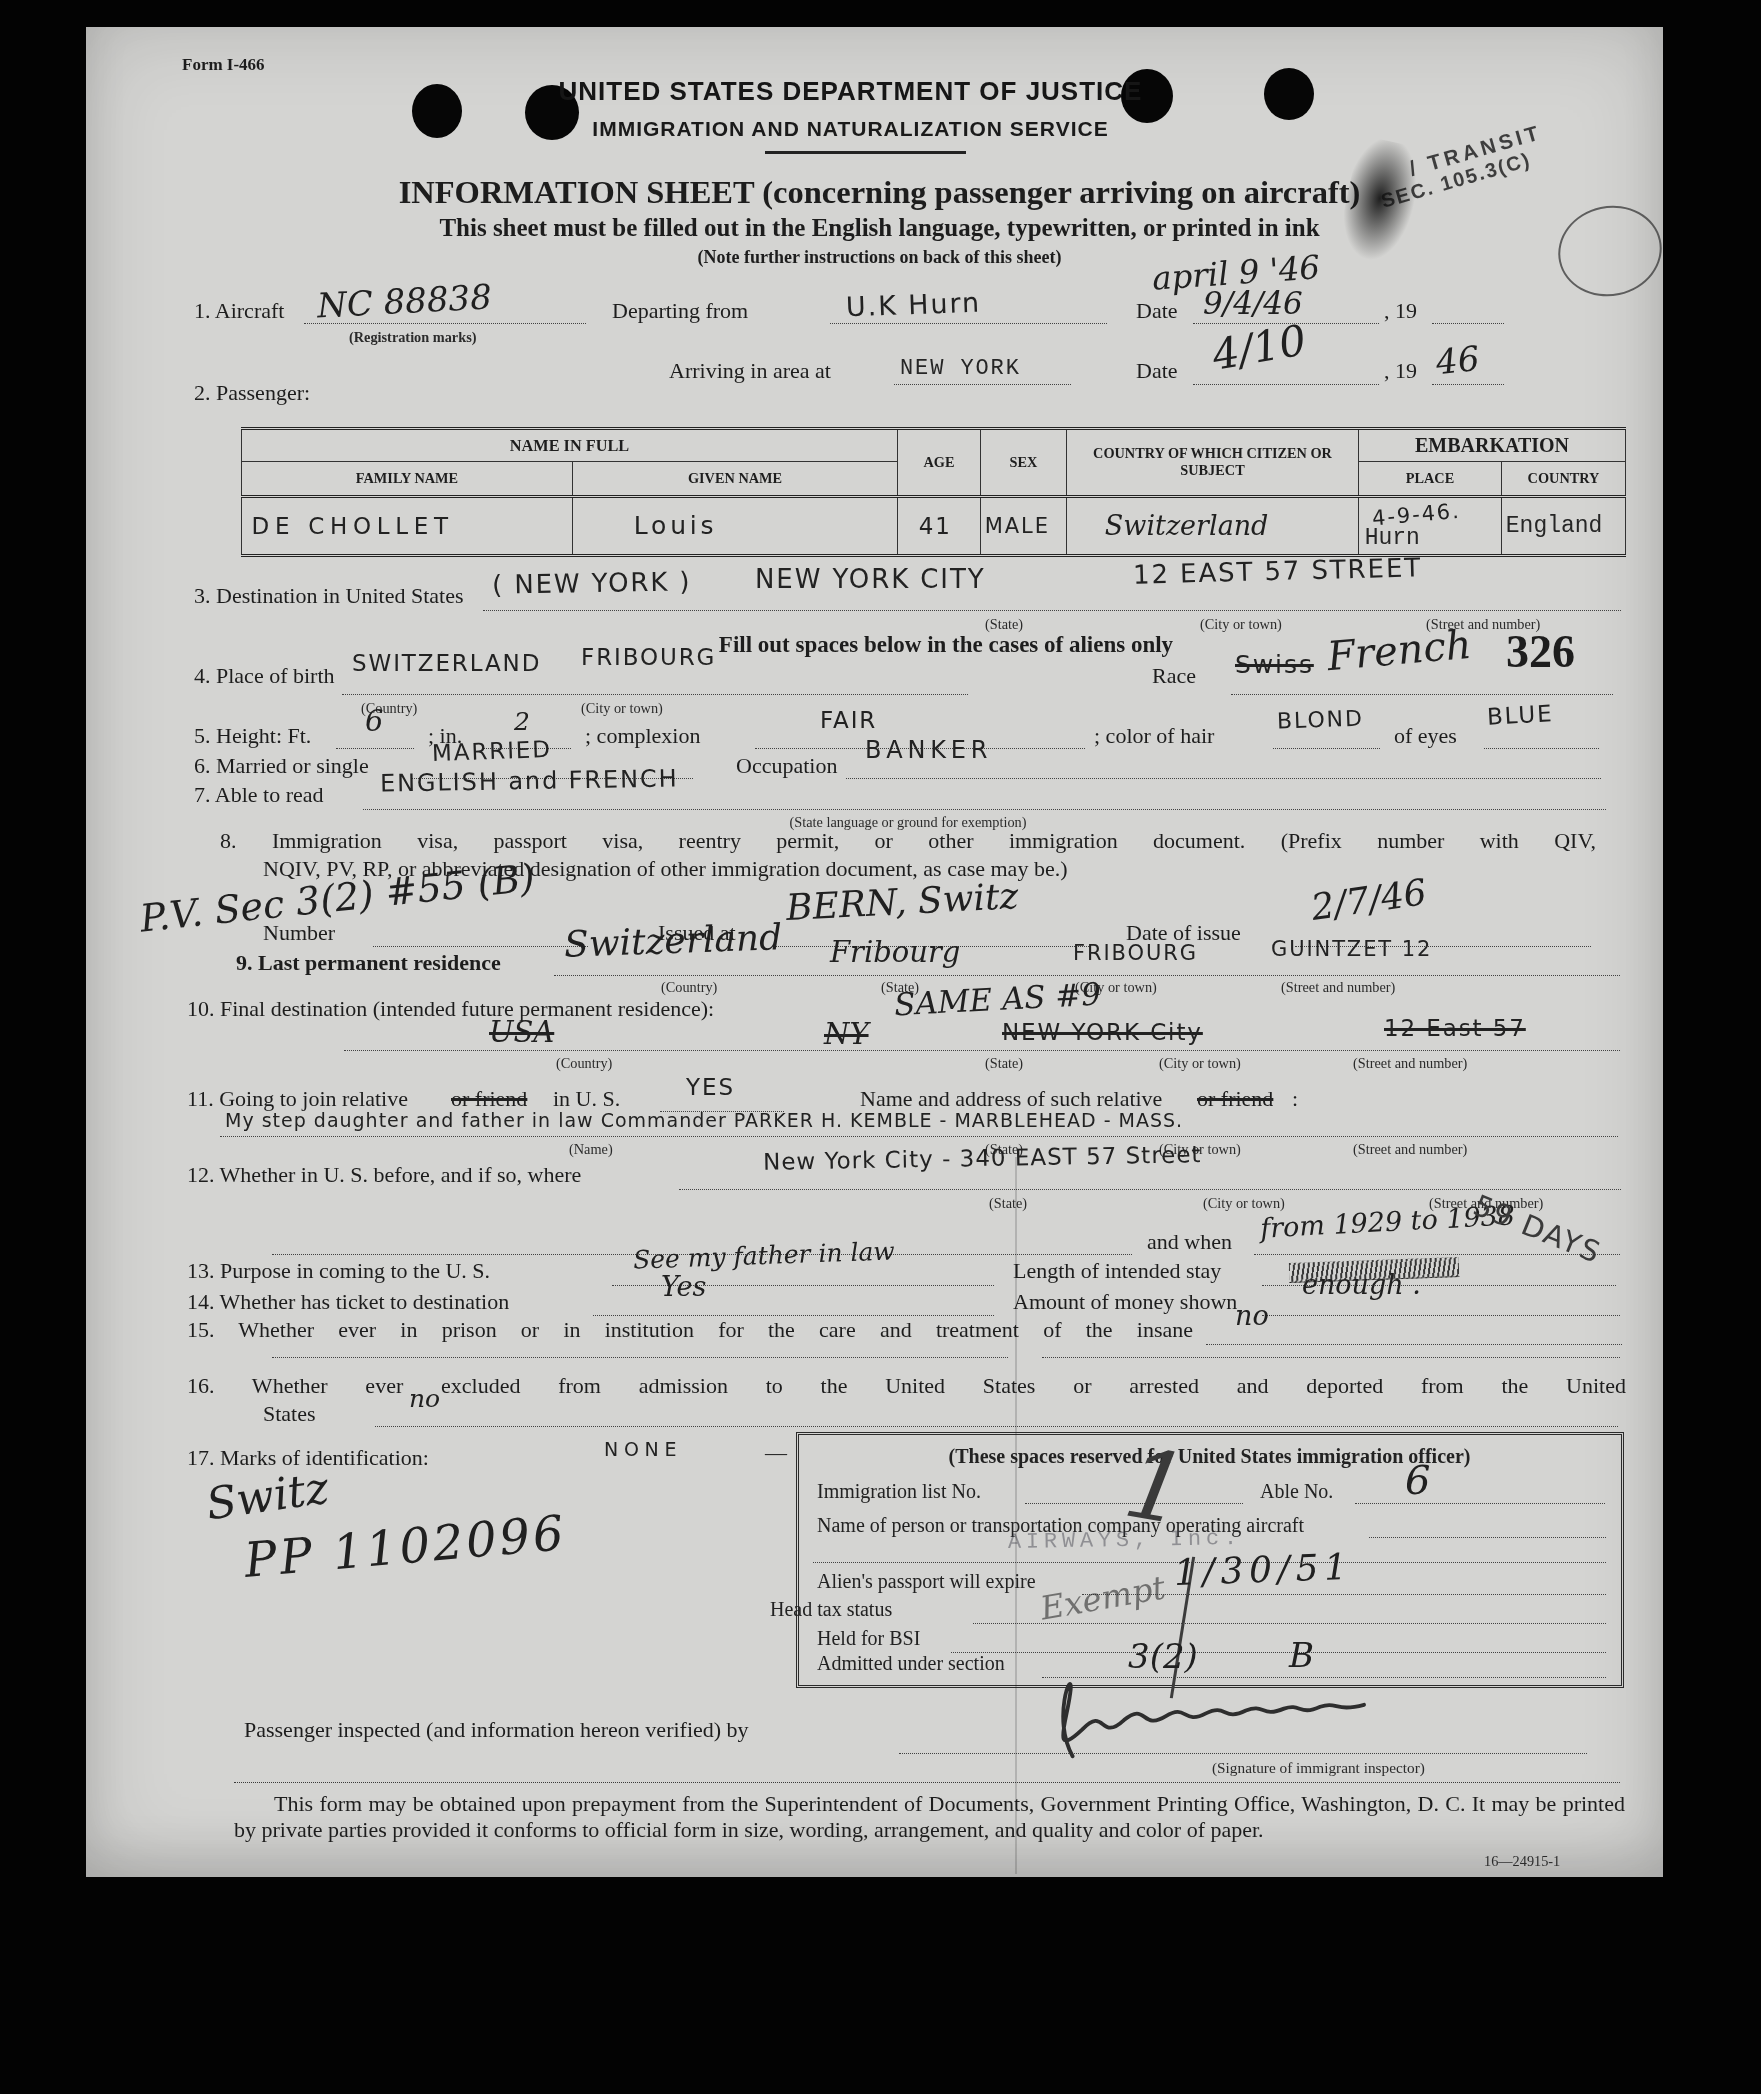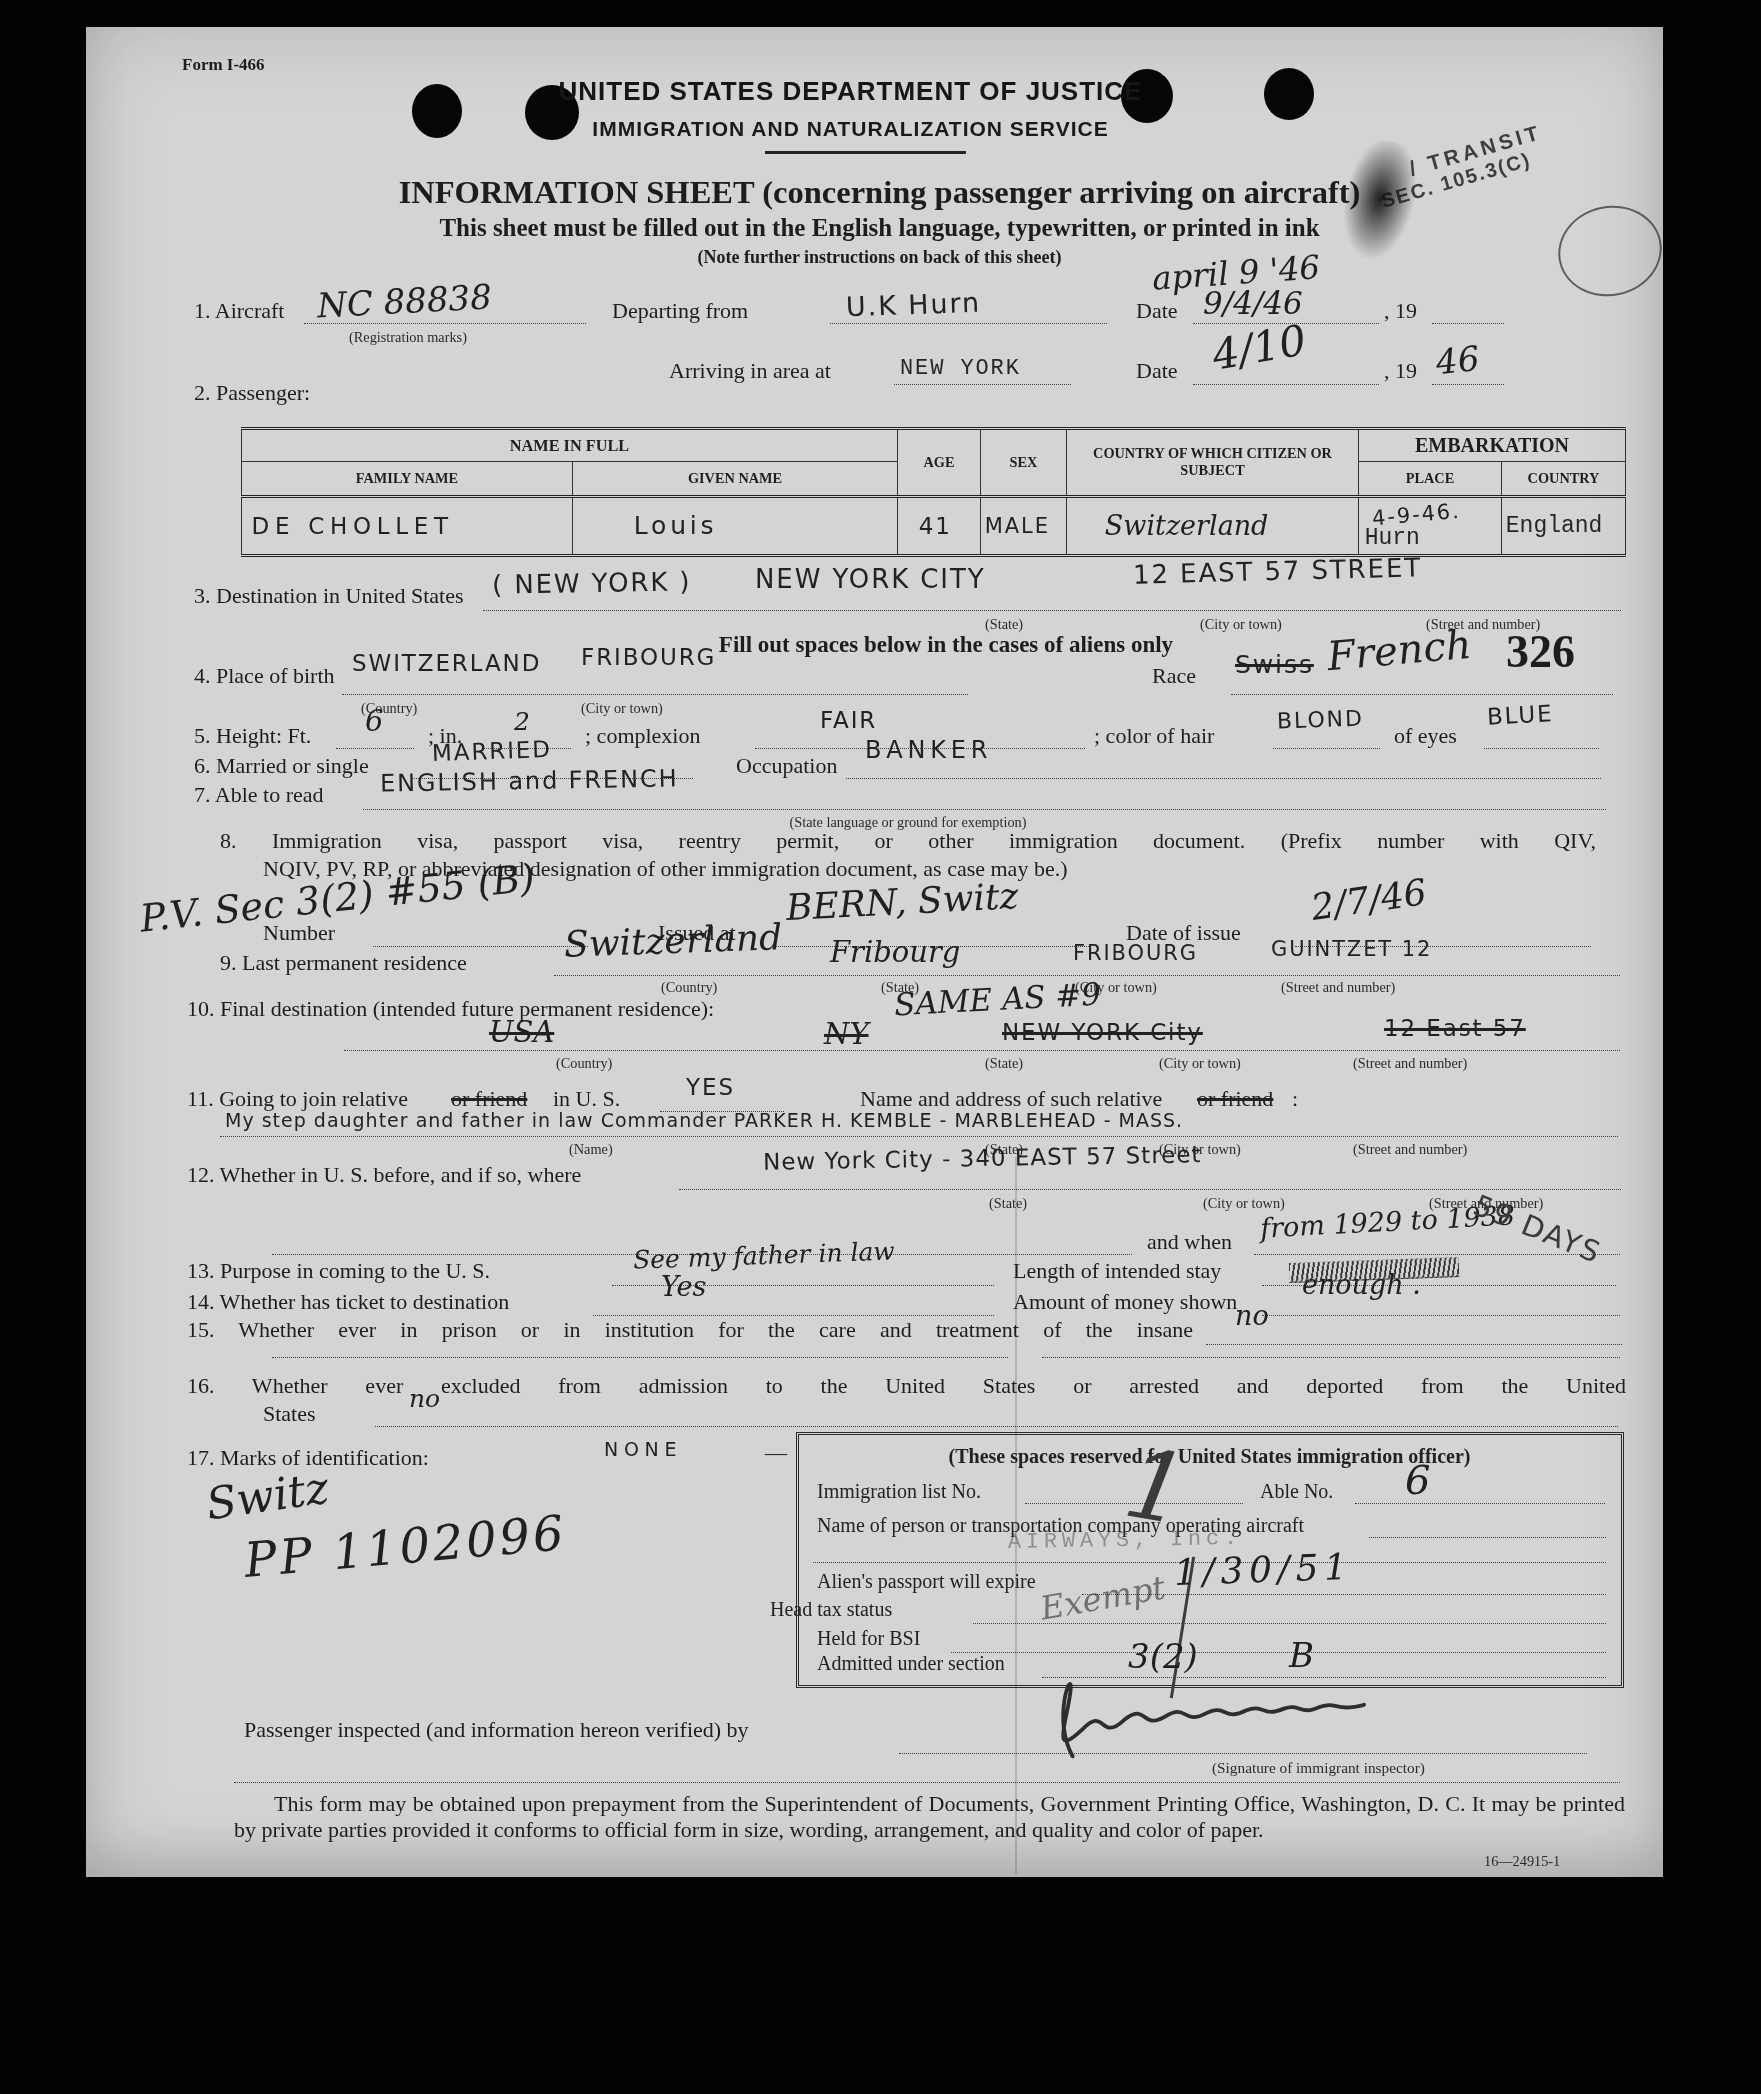--- a/index.html
+++ b/index.html
@@ -55,21 +55,21 @@
     <div class="stamp" style="font-size:21px;letter-spacing:3.8px;margin-left:36px;">/ TRANSIT</div>
     <div class="stamp" style="font-size:20px;letter-spacing:1.9px;">SEC. 105.3(C)</div>
   </div>
   <div class="a" style="left:1346px;top:141px;width:72px;height:129px;transform:rotate(12deg);background:radial-gradient(ellipse at 45% 45%, rgba(15,15,15,.92), rgba(15,15,15,0) 62%);"></div>
   <div class="a" style="left:1558px;top:206px;width:100px;height:86px;border:2.9px solid rgba(55,55,55,.75);border-radius:50%;transform:rotate(-12deg);"></div>
 
   <div class="a hw" style="left:1152px;top:254px;font-size:32.5px;transform:rotate(-4deg);">april 9 '46</div>
   <div class="a t" style="left:194px;top:298px;">1. Aircraft</div>
   <div class="a lead" style="left:304px;top:323px;width:282px;"></div>
   <div class="a hw" style="left:317px;top:281px;font-size:34px;transform:rotate(-3deg);">NC 88838</div>
-  <div class="a sub" style="left:349px;top:329px;">(Registration marks)</div>
+  <div class="a sub" style="left:349px;top:329px;font-weight:bold;">(Registration marks)</div>
   <div class="a t" style="left:612px;top:298px;">Departing from</div>
   <div class="a lead" style="left:830px;top:323px;width:277px;"></div>
   <div class="a hwp" style="left:846px;top:289px;font-size:27px;transform:rotate(-2deg);">U.K  Hurn</div>
   <div class="a t" style="left:1136px;top:298px;">Date</div>
   <div class="a lead" style="left:1193px;top:323px;width:186px;"></div>
   <div class="a hw" style="left:1203px;top:285px;font-size:31px;">9/4/46</div>
   <div class="a t" style="left:1384px;top:298px;">, 19</div>
   <div class="a lead" style="left:1432px;top:323px;width:72px;"></div>
 
   <div class="a t" style="left:669px;top:358px;">Arriving in area at</div>
@@ -179,21 +179,21 @@
   <div class="a hw" style="left:139px;top:876px;font-size:38px;transform:rotate(-6deg);">P.V.  Sec 3(2)  #55  (B)</div>
   <div class="a t" style="left:263px;top:920px;">Number</div>
   <div class="a lead" style="left:373px;top:946px;width:215px;"></div>
   <div class="a t" style="left:658px;top:920px;">Issued at</div>
   <div class="a lead" style="left:774px;top:946px;width:315px;"></div>
   <div class="a hw" style="left:786px;top:881px;font-size:36px;transform:rotate(-3deg);">BERN, Switz</div>
   <div class="a t" style="left:1126px;top:920px;">Date of issue</div>
   <div class="a lead" style="left:1295px;top:946px;width:296px;"></div>
   <div class="a hw" style="left:1311px;top:879px;font-size:36px;transform:rotate(-8deg);">2/7/46</div>
 
-  <div class="a t" style="left:220px;top:950px;">9. Last permanent residence</div>
+  <div class="a t" style="left:236px;top:950px;font-weight:bold;">9. Last permanent residence</div>
   <div class="a lead" style="left:554px;top:975px;width:1066px;"></div>
   <div class="a hw" style="left:564px;top:920px;font-size:36px;transform:rotate(-2deg);">Switzerland</div>
   <div class="a hw" style="left:830px;top:935px;font-size:29px;">Fribourg</div>
   <div class="a hwp" style="left:1073px;top:941px;font-size:21px;">FRIBOURG</div>
   <div class="a hwp" style="left:1271px;top:937px;font-size:21px;">GUINTZET 12</div>
   <div class="a sub" style="left:661px;top:979px;">(Country)</div>
   <div class="a sub" style="left:881px;top:979px;">(State)</div>
   <div class="a sub" style="left:1075px;top:979px;">(City or town)</div>
   <div class="a sub" style="left:1281px;top:979px;">(Street and number)</div>
 

